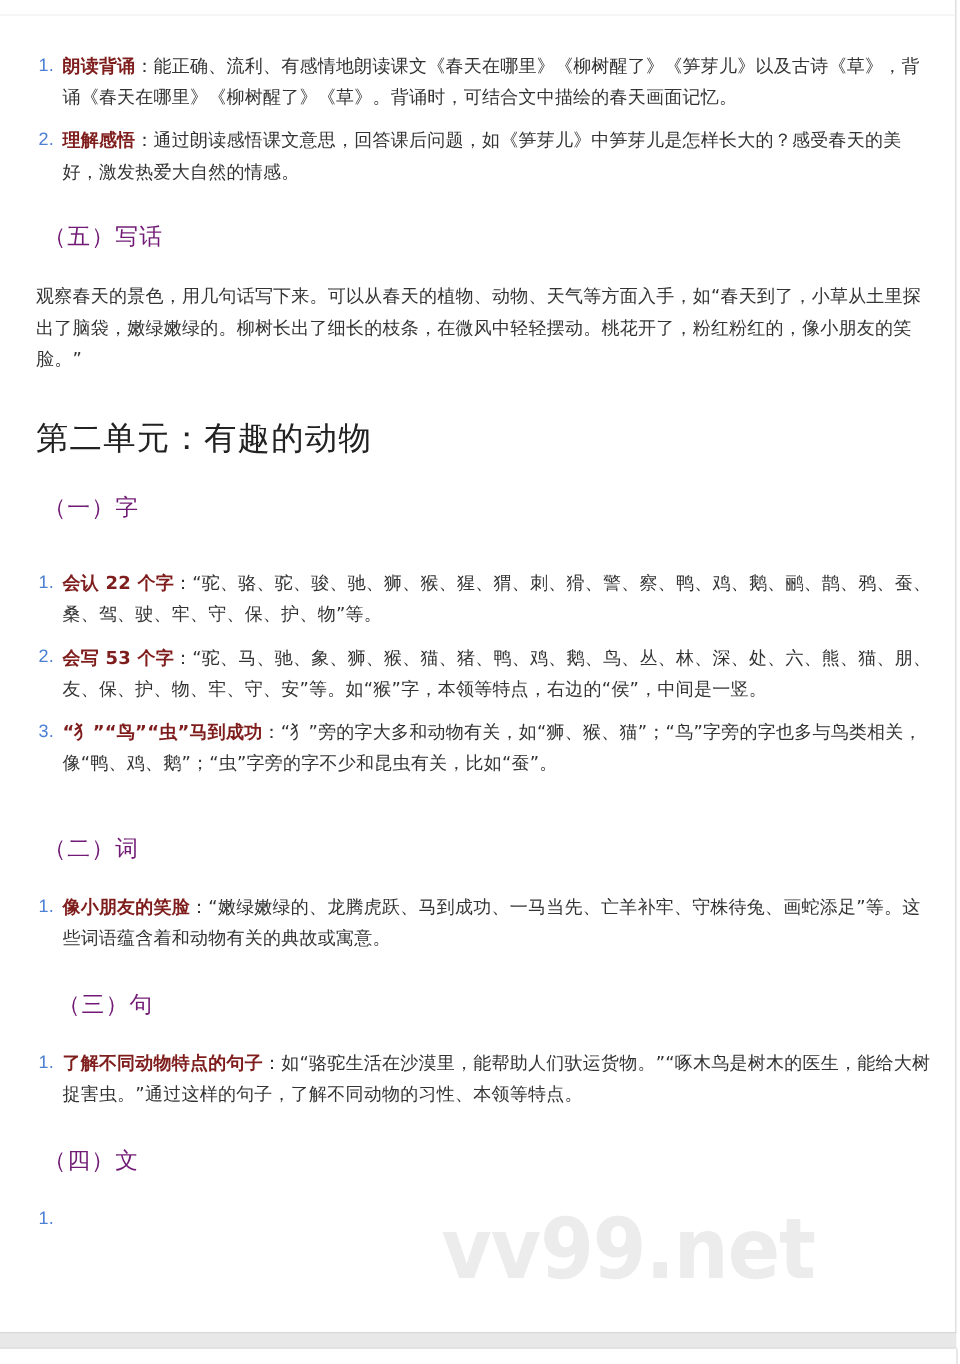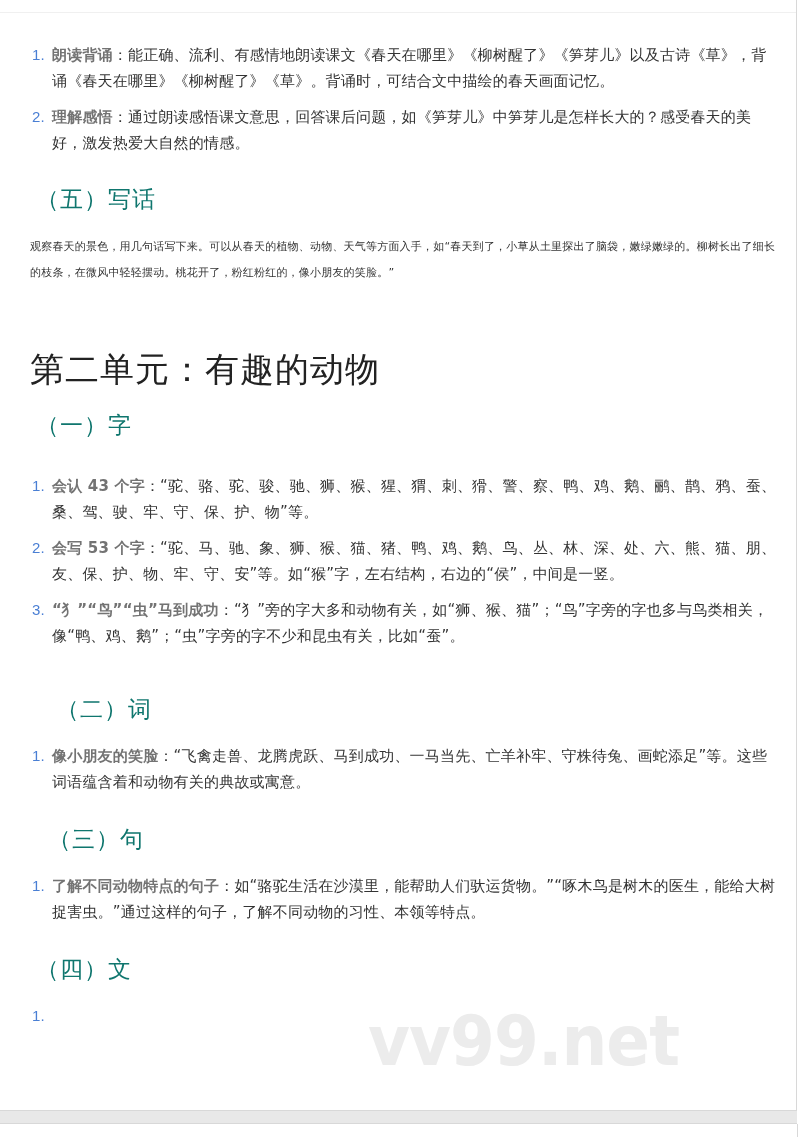--- a/index.html
+++ b/index.html
@@ -29,32 +29,32 @@
     font-size: 15px;
     line-height: 26px;
     color: #333;
     letter-spacing: 0.2px;
   }
   ol.items li .num {
     position: absolute; left: 2px; top: 0;
     color: #4a7fd4; font-size: 15px;
     font-family: "Liberation Sans", sans-serif;
   }
-  ol.items li .term { font-weight: bold; color: #737373; }
+  ol.items li .term { font-weight: bold; color: #7f1d1d; }
 
   h2.section {
     margin: 0; font-weight: normal;
-    font-size: 23px; color: #0f766e; letter-spacing: 1px;
+    font-size: 19px; color: #701a75; letter-spacing: 1px;
   }
   h1.unit {
     margin: 0; font-weight: normal;
-    font-size: 34px; color: #222; letter-spacing: 1px;
+    font-size: 27px; color: #222; letter-spacing: 1px;
   }
   p.para {
-    margin: 0; font-size: 11px; line-height: 26px; color: #333;
+    margin: 0; font-size: 15px; line-height: 26px; color: #333;
     letter-spacing: 0.2px;
   }
   .abs { position: absolute; left: 0; }
 
   .watermark {
     position: absolute; left: 368px; top: 1000px;
     font-family: "DejaVu Sans", sans-serif;
     font-weight: bold; font-size: 70px; color: #ececec;
     letter-spacing: -1px;
     transform: scaleX(0.92); transform-origin: left top;
@@ -89,37 +89,37 @@
 
     <h2 class="section abs" style="top:184px;left:6px;">（五）写话</h2>
     <p class="para abs" style="top:234px;width:750px;">观察春天的景色，用几句话写下来。可以从春天的植物、动物、天气等方面入手，如“春天到了，小草从土里探出了脑袋，嫩绿嫩绿的。柳树长出了细长的枝条，在微风中轻轻摆动。桃花开了，粉红粉红的，像小朋友的笑脸。”</p>
 
     <h1 class="unit abs" style="top:347px;">第二单元：有趣的动物</h1>
 
     <h2 class="section abs" style="top:410px;left:6px;">（一）字</h2>
     <ol class="items abs" style="top:473px;width:750px;">
       <li style="margin-bottom:10px;">
         <span class="num">1.</span>
-        <span class="term">会认 43 个字</span><span>：“驼、骆、驼、骏、驰、狮、猴、猩、猬、刺、猾、警、察、鸭、鸡、鹅、鹂、鹊、鸦、蚕、桑、驾、驶、牢、守、保、护、物”等。</span>
+        <span class="term">会认 22 个字</span><span>：“驼、骆、驼、骏、驰、狮、猴、猩、猬、刺、猾、警、察、鸭、鸡、鹅、鹂、鹊、鸦、蚕、桑、驾、驶、牢、守、保、护、物”等。</span>
       </li>
       <li style="margin-bottom:10px;">
         <span class="num">2.</span>
-        <span class="term">会写 53 个字</span><span>：“驼、马、驰、象、狮、猴、猫、猪、鸭、鸡、鹅、鸟、丛、林、深、处、六、熊、猫、朋、友、保、护、物、牢、守、安”等。如“猴”字，左右结构，右边的“侯”，中间是一竖。</span>
+        <span class="term">会写 53 个字</span><span>：“驼、马、驰、象、狮、猴、猫、猪、鸭、鸡、鹅、鸟、丛、林、深、处、六、熊、猫、朋、友、保、护、物、牢、守、安”等。如“猴”字，本领等特点，右边的“侯”，中间是一竖。</span>
       </li>
       <li>
         <span class="num">3.</span>
         <span class="term">“犭”“鸟”“虫”马到成功</span><span>：“犭”旁的字大多和动物有关，如“狮、猴、猫”；“鸟”字旁的字也多与鸟类相关，像“鸭、鸡、鹅”；“虫”字旁的字不少和昆虫有关，比如“蚕”。</span>
       </li>
     </ol>
 
-    <h2 class="section abs" style="top:694px;left:6px;margin-left:20px;">（二）词</h2>
+    <h2 class="section abs" style="top:694px;left:6px;">（二）词</h2>
     <ol class="items abs" style="top:743px;width:750px;">
       <li>
         <span class="num">1.</span>
-        <span class="term">像小朋友的笑脸</span><span>：“飞禽走兽、龙腾虎跃、马到成功、一马当先、亡羊补牢、守株待兔、画蛇添足”等。这些词语蕴含着和动物有关的典故或寓意。</span>
+        <span class="term">像小朋友的笑脸</span><span>：“嫩绿嫩绿的、龙腾虎跃、马到成功、一马当先、亡羊补牢、守株待兔、画蛇添足”等。这些词语蕴含着和动物有关的典故或寓意。</span>
       </li>
     </ol>
 
     <h2 class="section abs" style="top:824px;left:18px;">（三）句</h2>
     <ol class="items abs" style="top:873px;width:750px;">
       <li>
         <span class="num">1.</span>
         <span class="term">了解不同动物特点的句子</span><span>：如“骆驼生活在沙漠里，能帮助人们驮运货物。”“啄木鸟是树木的医生，能给大树捉害虫。”通过这样的句子，了解不同动物的习性、本领等特点。</span>
       </li>
     </ol>

